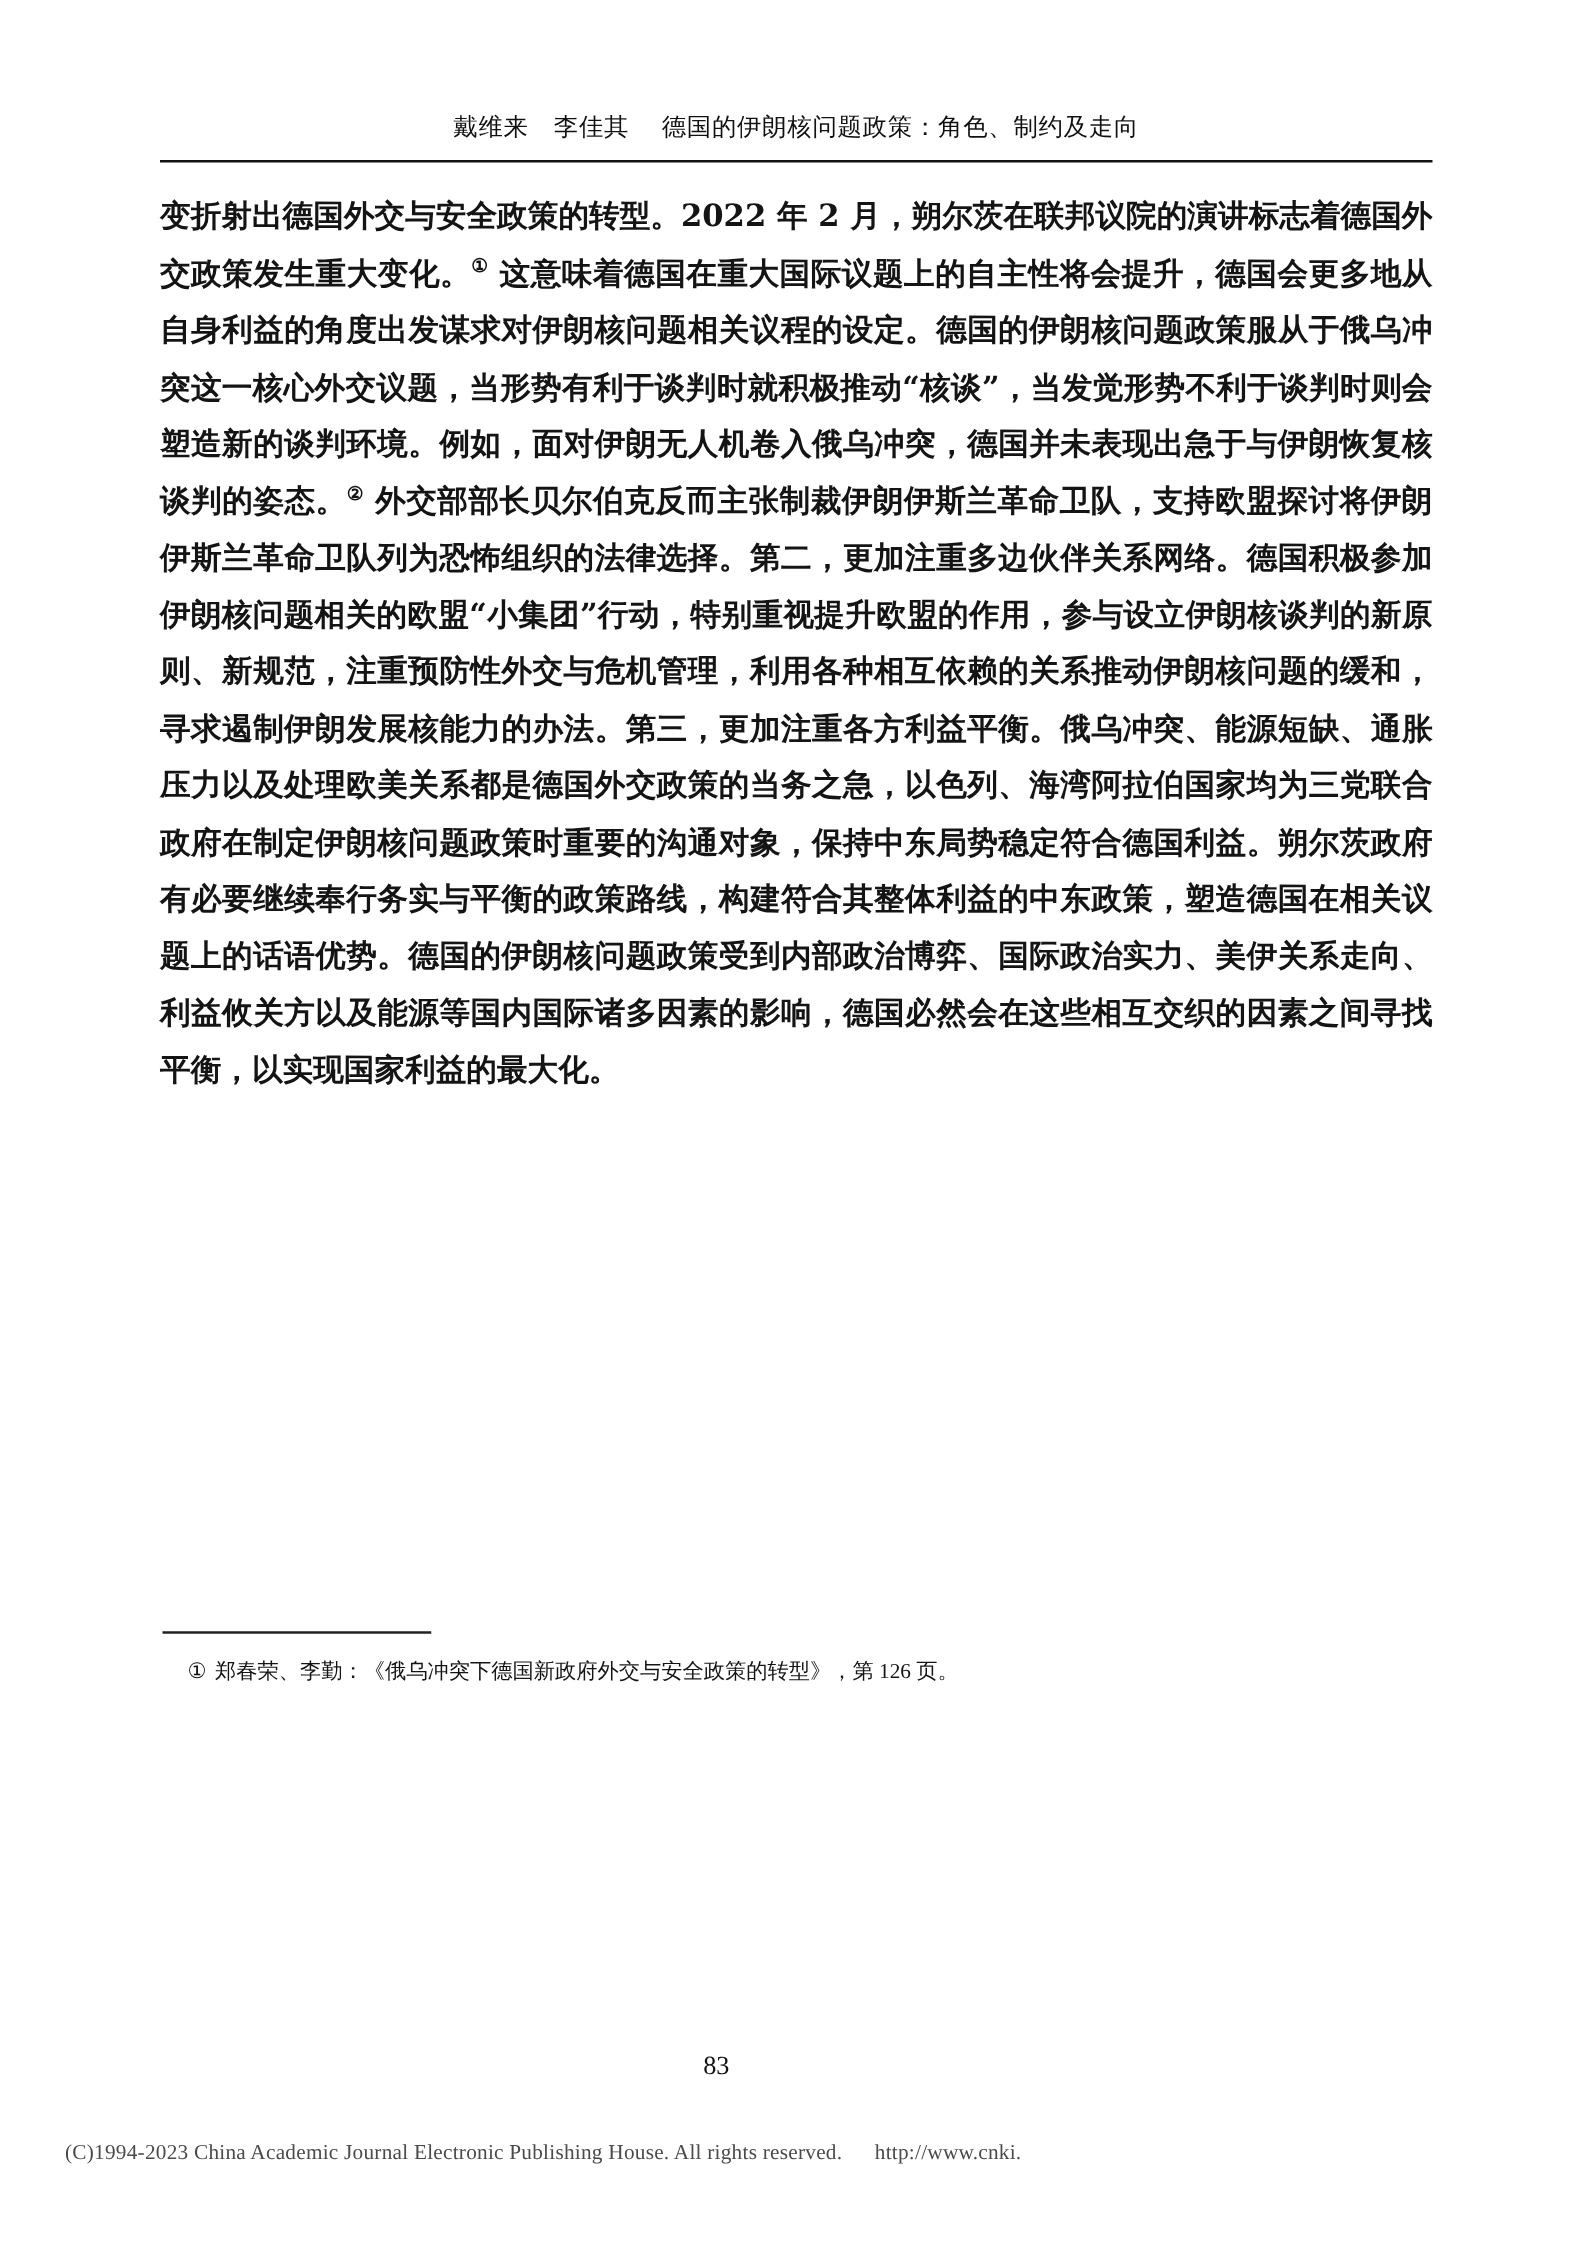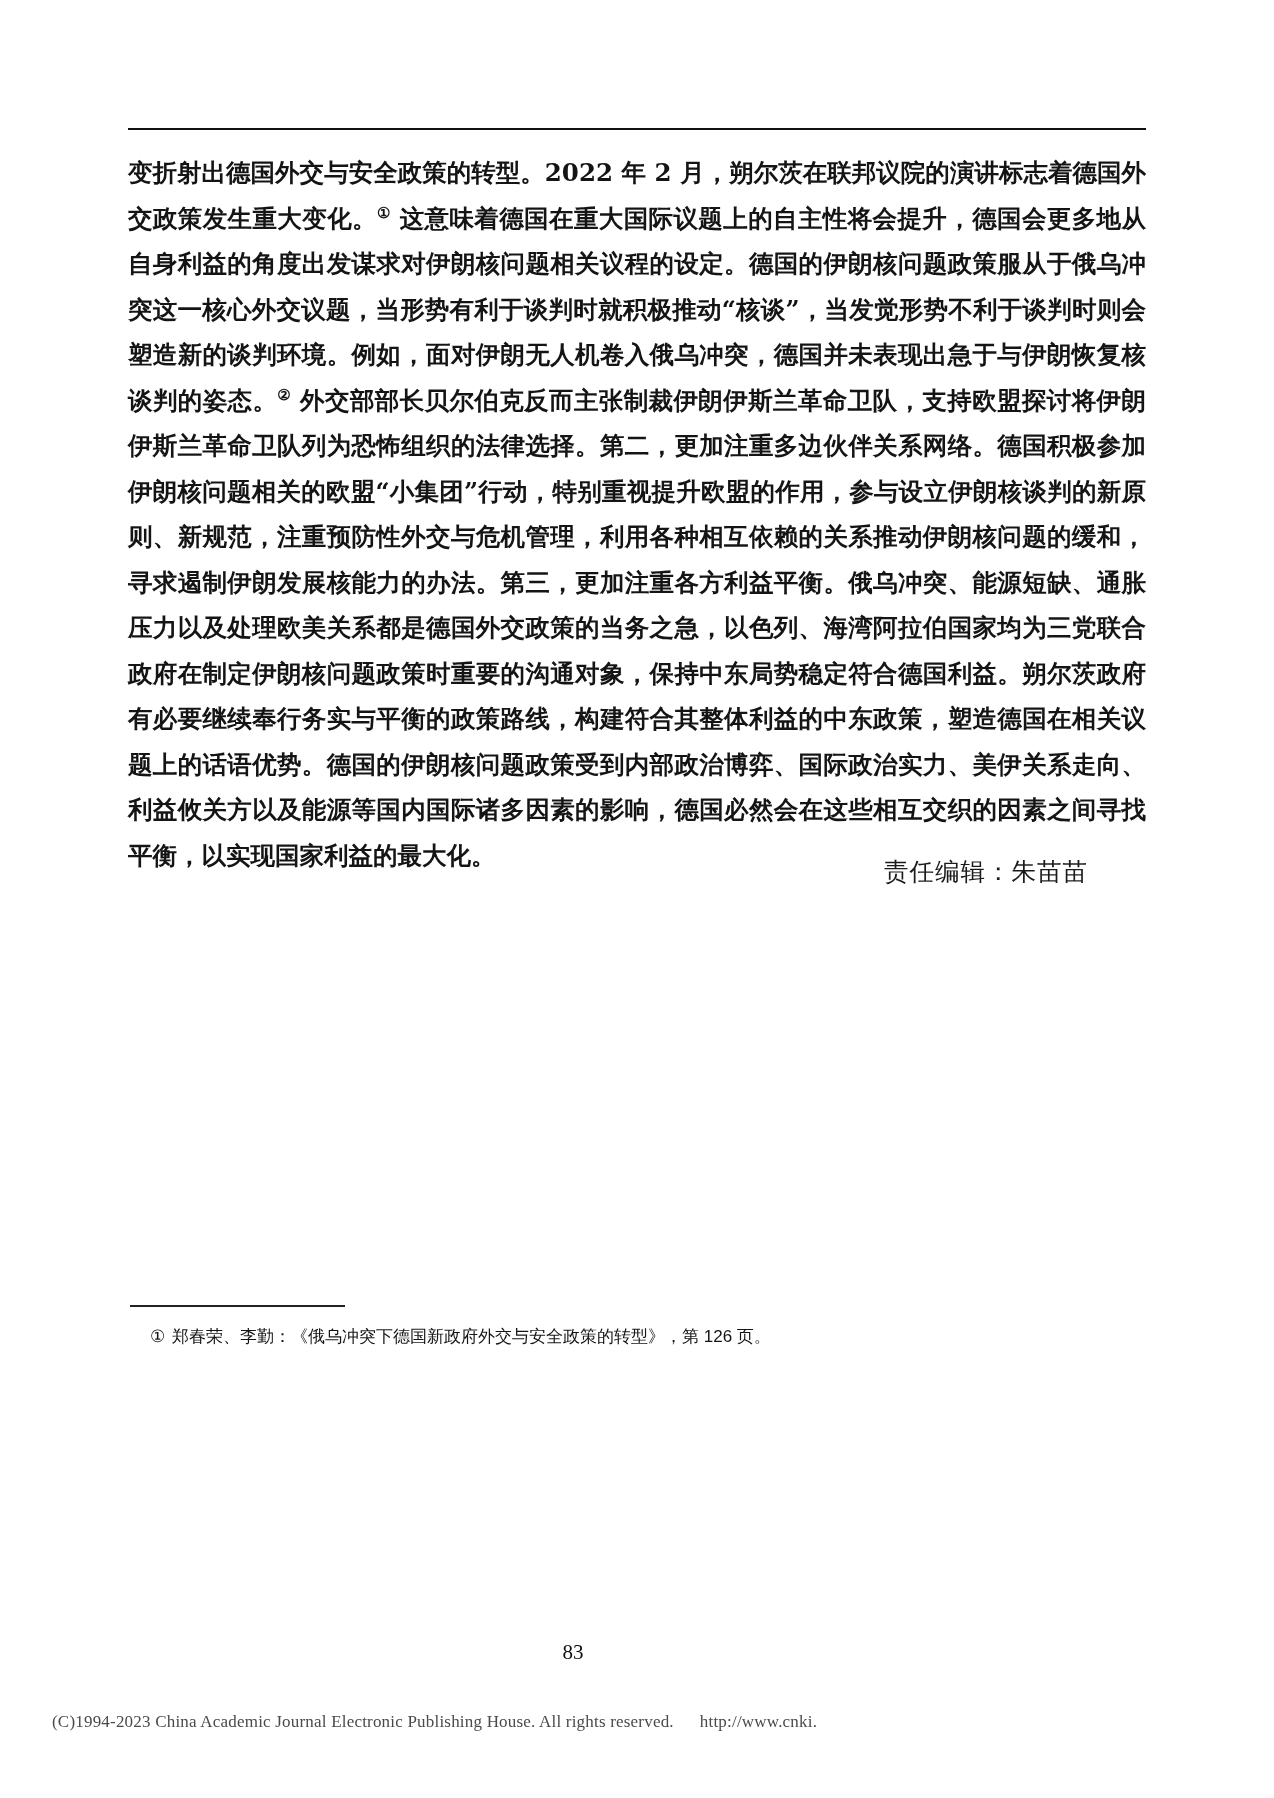--- a/index.html
+++ b/index.html
@@ -88,21 +88,21 @@
     background: #222;
   }
   .footnotes {
     position: absolute;
     left: 128px;
     top: 1322px;
     width: 1018px;
     font-size: 17px;
     line-height: 30px;
     color: #141414;
-    font-family: Liberation Sans, sans-serif;
+    font-family: Liberation Serif, serif;
   }
   .footnote {
     margin: 0 0 2px 0;
     text-align: justify;
     text-align-last: left;
   }
   .footnote .marker {
     display: inline-block;
     width: 44px;
     text-indent: 22px;
@@ -135,28 +135,30 @@
   }
   .copyright .url {
     margin-left: 26px;
   }
 </style>
 </head>
 <body>
 
 <div class="page">
 
+  <div class="running-head">
+    <span>戴维来　李佳其</span><span class="sep"></span><span>德国的伊朗核问题政策：角色、制约及走向</span>
+  </div>
 
   <div class="head-rule"></div>
 
   <div class="body-text">
     <p><span>变折射出德国外交与安全政策的转型。2022 年 2 月，朔尔茨在联邦议院的演讲标志着德国外交政策发生重大变化。</span><sup class="fn">①</sup><span> 这意味着德国在重大国际议题上的自主性将会提升，德国会更多地从自身利益的角度出发谋求对伊朗核问题相关议程的设定。德国的伊朗核问题政策服从于俄乌冲突这一核心外交议题，当形势有利于谈判时就积极推动“核谈”，当发觉形势不利于谈判时则会塑造新的谈判环境。例如，面对伊朗无人机卷入俄乌冲突，德国并未表现出急于与伊朗恢复核谈判的姿态。</span><sup class="fn">②</sup><span> 外交部部长贝尔伯克反而主张制裁伊朗伊斯兰革命卫队，支持欧盟探讨将伊朗伊斯兰革命卫队列为恐怖组织的法律选择。第二，更加注重多边伙伴关系网络。德国积极参加伊朗核问题相关的欧盟“小集团”行动，特别重视提升欧盟的作用，参与设立伊朗核谈判的新原则、新规范，注重预防性外交与危机管理，利用各种相互依赖的关系推动伊朗核问题的缓和，寻求遏制伊朗发展核能力的办法。第三，更加注重各方利益平衡。俄乌冲突、能源短缺、通胀压力以及处理欧美关系都是德国外交政策的当务之急，以色列、海湾阿拉伯国家均为三党联合政府在制定伊朗核问题政策时重要的沟通对象，保持中东局势稳定符合德国利益。朔尔茨政府有必要继续奉行务实与平衡的政策路线，构建符合其整体利益的中东政策，塑造德国在相关议题上的话语优势。德国的伊朗核问题政策受到内部政治博弈、国际政治实力、美伊关系走向、利益攸关方以及能源等国内国际诸多因素的影响，德国必然会在这些相互交织的因素之间寻找平衡，以实现国家利益的最大化。</span></p>
   </div>
 
-  <div class="editor-line">责任编辑：朱苗苗</div>
 
   <div class="fn-rule"></div>
 
   <div class="footnotes">
     <p class="footnote">
       <span class="marker">①</span><span class="cont">郑春荣、李勤：《俄乌冲突下德国新政府外交与安全政策的转型》，第 126 页。</span>
     </p>
   </div>
 
   <div class="page-number">83</div>

